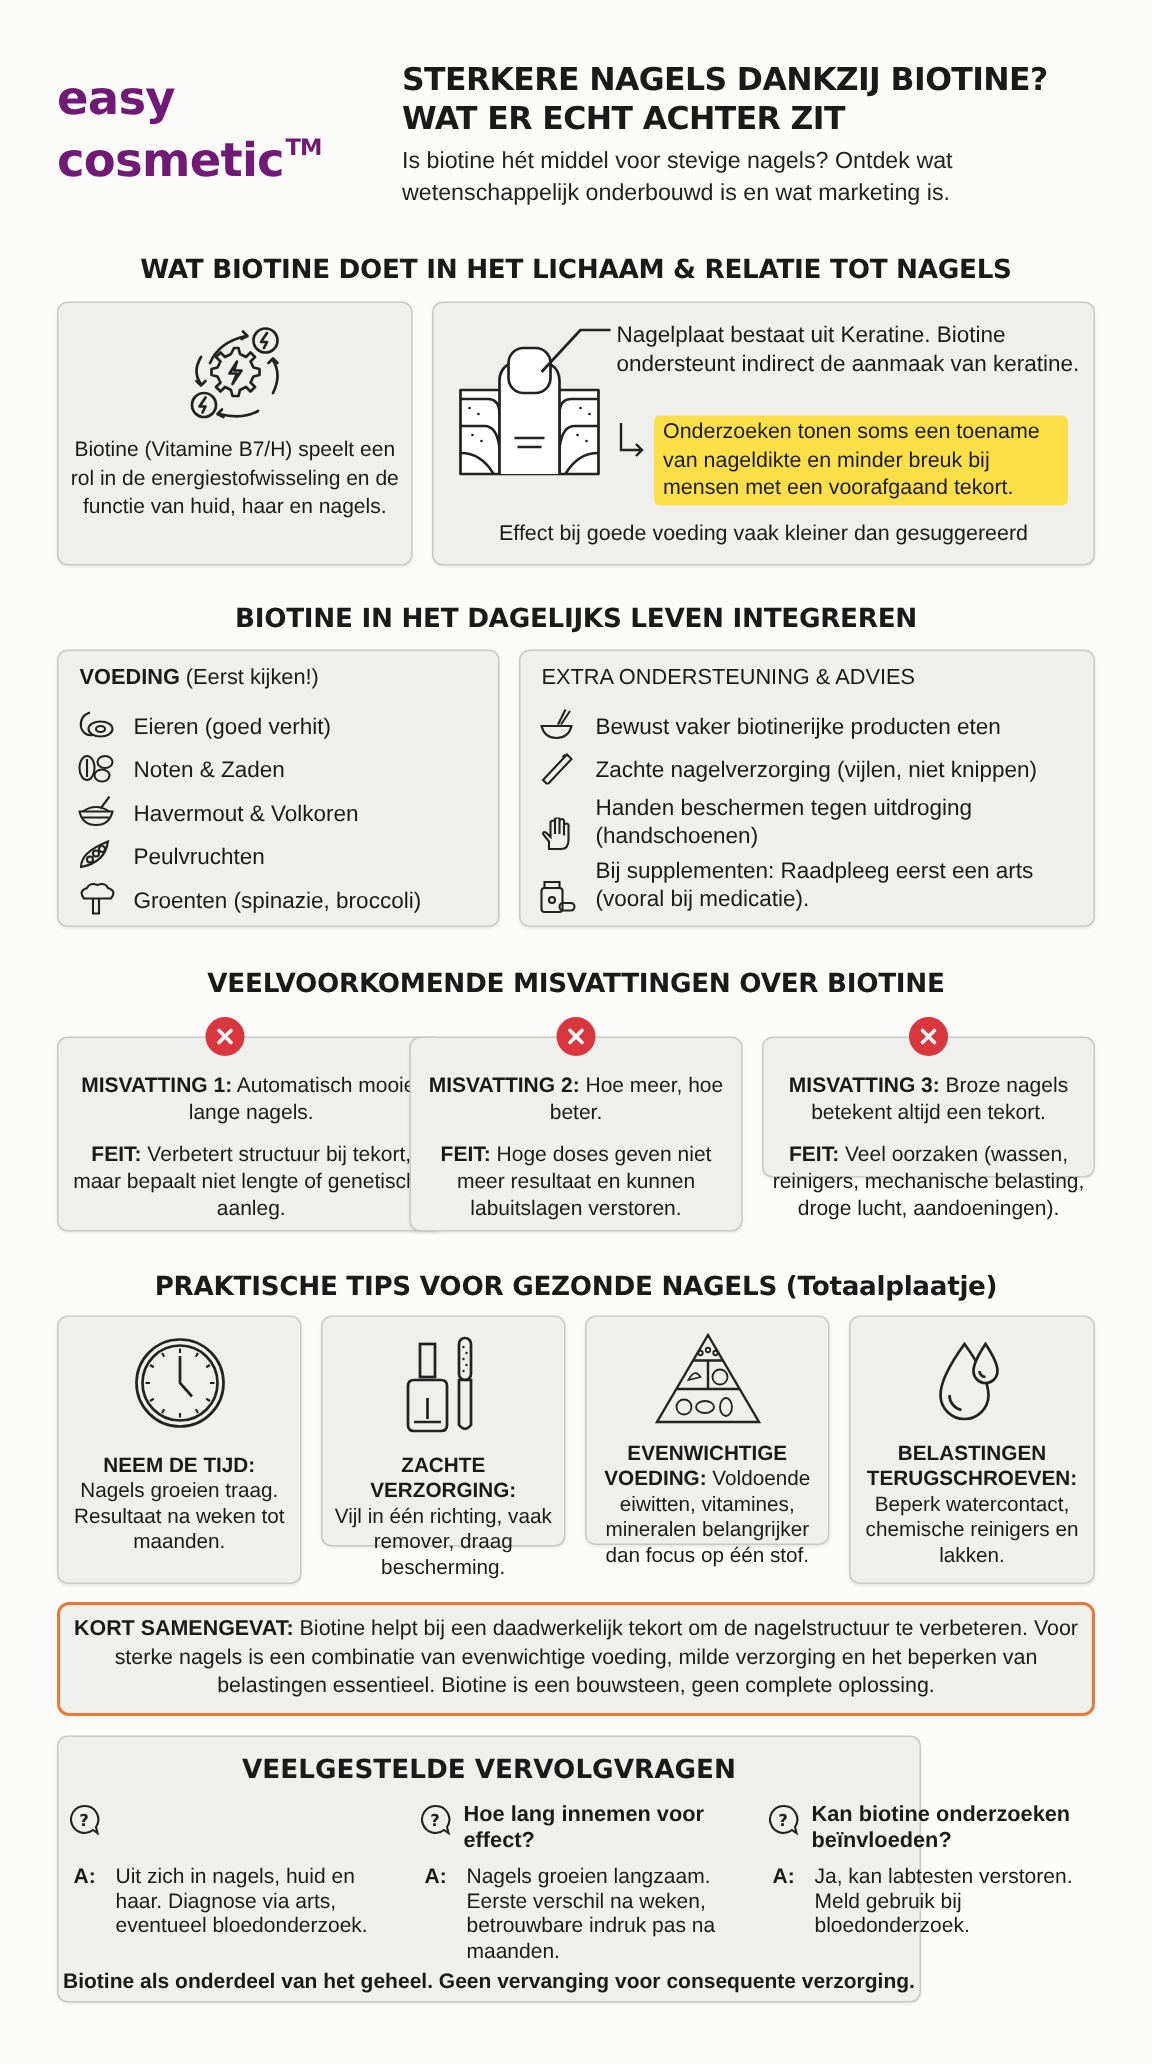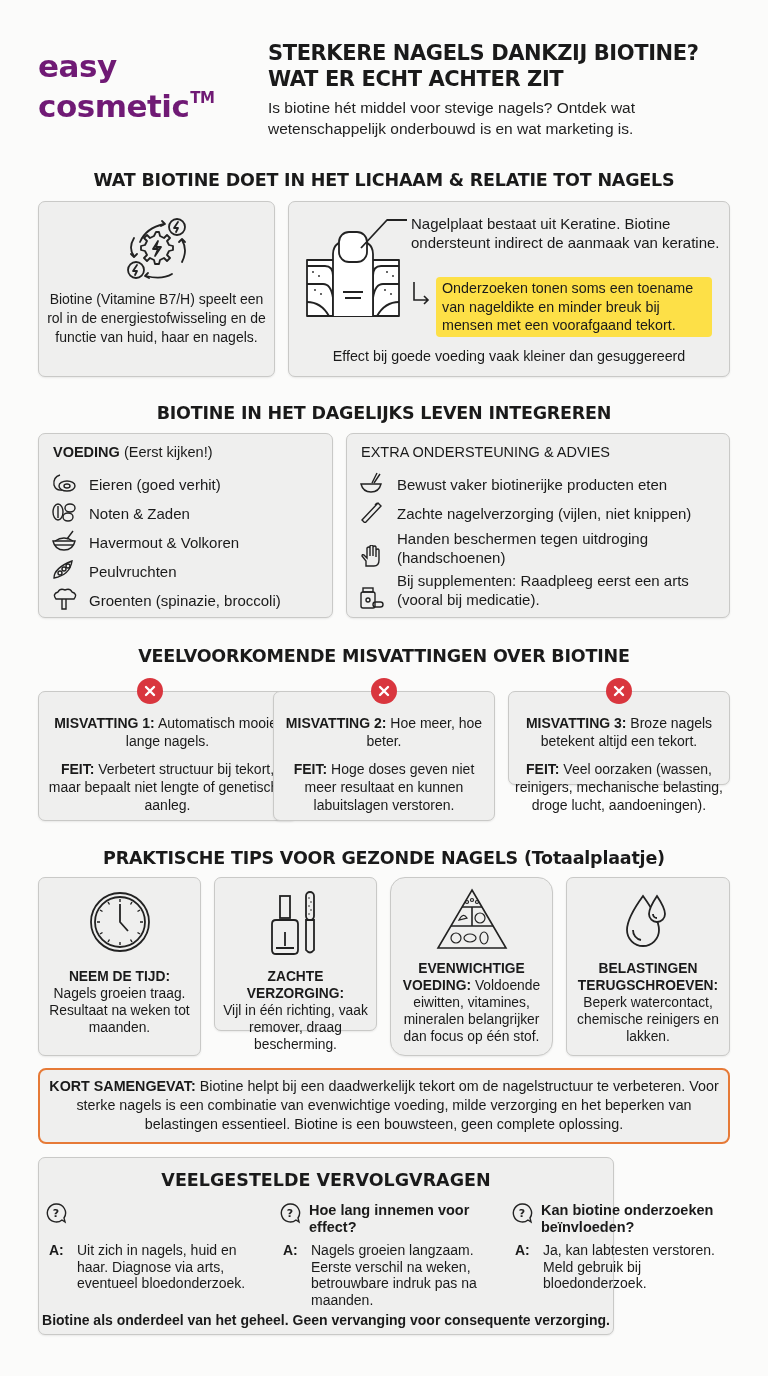--- a/index.html
+++ b/index.html
@@ -292,21 +292,21 @@
           <circle cx="39" cy="16" r="0.8"></circle>
           <circle cx="41" cy="20" r="0.8"></circle>
           <circle cx="39" cy="24" r="0.8"></circle>
         </g>
         <path d="M36 30 h8 v30 q-4 5-8 0z"></path>
       </svg>
   </div>
   <div class="tip-text" style="top:90px;"><b>ZACHTE VERZORGING:</b><br><span>Vijl in één richting, vaak remover, draag bescherming.</span></div>
 </div>
 
-<div class="card" style="left:390px; top:877px; width:163px; height:179px;border-radius:15px;">
+<div class="card" style="left:390px; top:877px; width:163px; height:153px;">
   <div class="tip-icon" style="top:10px;">
     <svg width="72" height="64" viewBox="0 0 72 64" fill="none" stroke="#222" stroke-width="1.6">
         <path d="M36 2 L70 60 H2 Z"></path>
         <path d="M26 19 h20 M15 38 h42 M36 19 v19"></path>
         <g stroke-width="1.2">
           <circle cx="31" cy="14" r="1.5"></circle>
           <circle cx="36" cy="12" r="1.5"></circle>
           <circle cx="41" cy="14" r="1.5"></circle>
           <path d="M23 32 q4-8 8-2 z"></path>
           <circle cx="44" cy="30" r="5"></circle>

